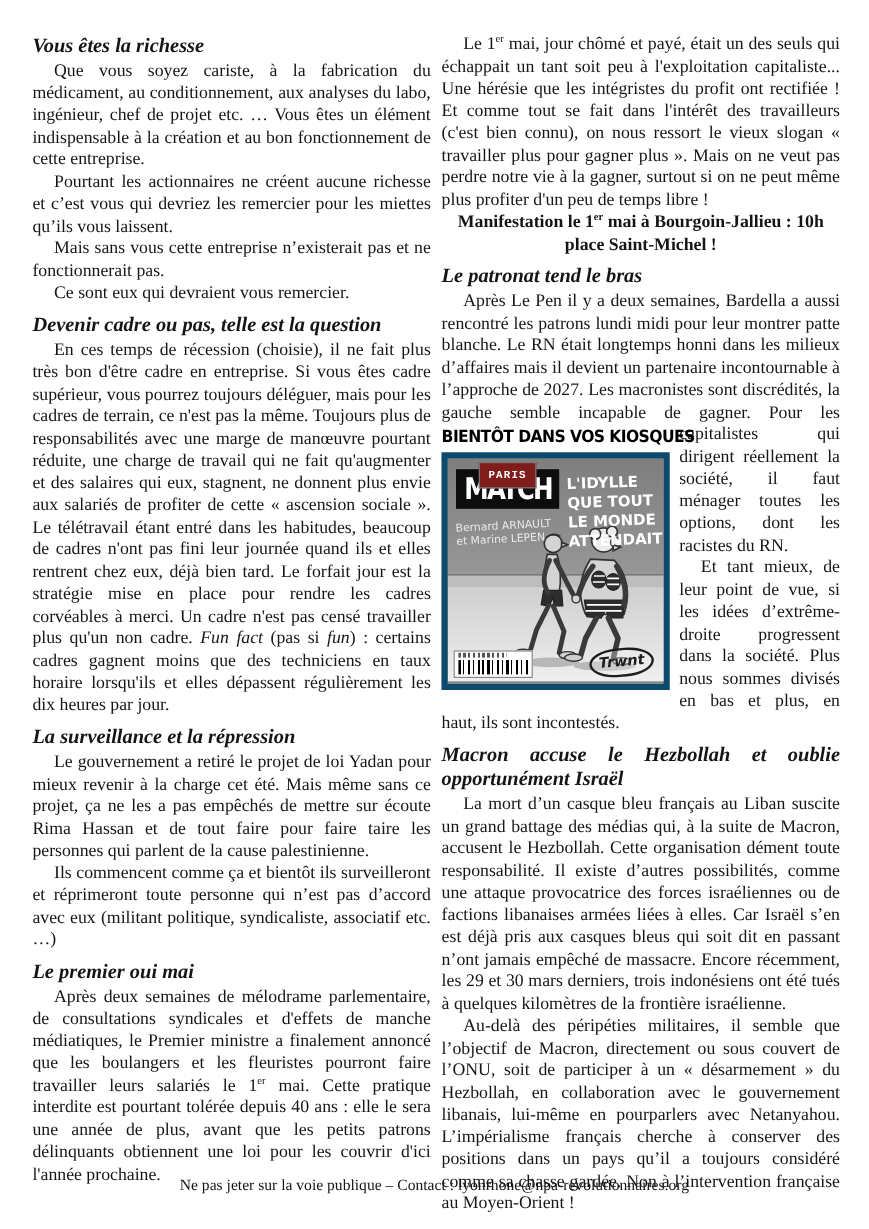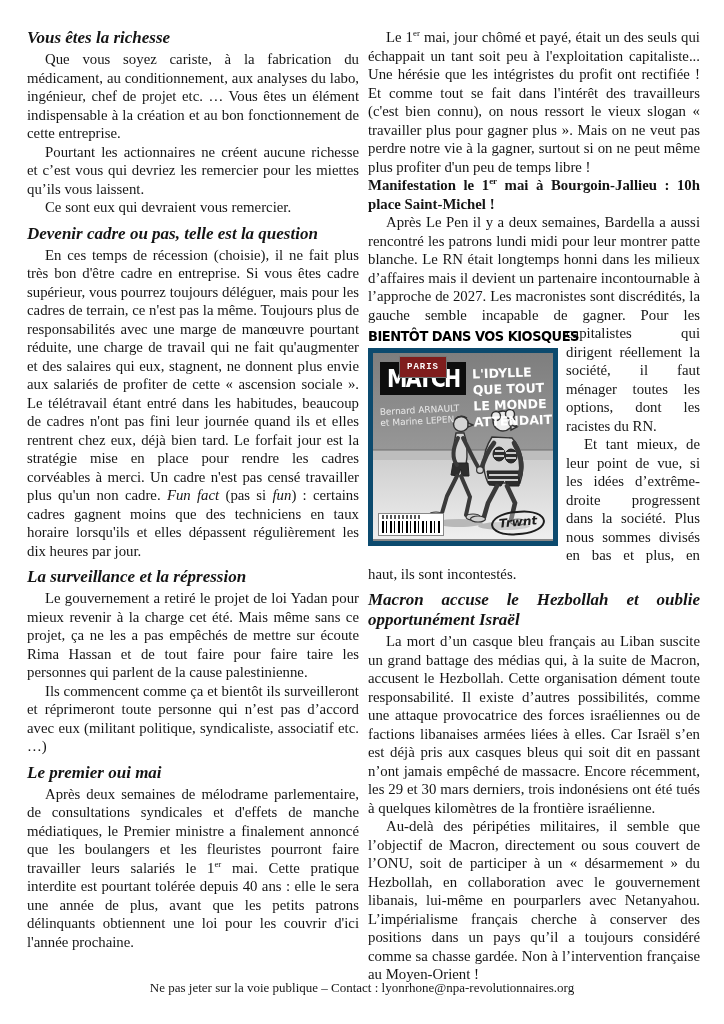--- a/index.html
+++ b/index.html
@@ -10,21 +10,21 @@
   .cols { display:flex; gap:9px; }
   .col  { width:332px; font-size:14.8px; line-height:18.5px; text-align:justify;
           hyphens:auto; -webkit-hyphens:auto; }
   .col p { margin:0; text-indent:18px; }
   h2 { font-size:17px; line-height:20px; font-style:italic; font-weight:bold;
        margin:7px 0 2px 0; text-indent:0; text-align:left; }
   h2.first { margin-top:0; }
   h2.justified { text-align:justify; }
   h2.clear { clear:left; }
   sup { font-size:0.6em; line-height:0; vertical-align:super; }
-  .announce { font-weight:bold; text-indent:0 !important; }
+  .announce { font-weight:bold; text-align:center; text-indent:0 !important; }
 
   
   .float-spacer { float:left; width:0; height:112px; }
   .cartoon { float:left; clear:left; width:190px; margin:3px 8px 1px 0; }
   .kicker { font-family:"DejaVu Sans", sans-serif; font-weight:bold;
             font-size:13px; letter-spacing:-0.5px; white-space:nowrap;
             transform:scaleY(1.08); transform-origin:left bottom;
             color:#000000; margin-bottom:1px; text-align:left; }
   .cover { position:relative; height:188px; border:5px solid #0c4a6e;
            background:#888; overflow:hidden; }
@@ -64,37 +64,39 @@
 </head>
 <body>
 
 <div class="page">
   <div class="cols">
 
     <div class="col">
       <h2 class="first">Vous êtes la richesse</h2>
       <p>Que vous soyez cariste, à la fabrication du médicament, au conditionnement, aux analyses du labo, ingénieur, chef de projet etc. … Vous êtes un élément indispensable à la création et au bon fonctionnement de cette entreprise.</p>
       <p>Pourtant les actionnaires ne créent aucune richesse et c’est vous qui devriez les remercier pour les miettes qu’ils vous laissent.</p>
+      <p>Mais sans vous cette entreprise n’existerait pas et ne fonctionnerait pas.</p>
       <p>Ce sont eux qui devraient vous remercier.</p>
 
       <h2>Devenir cadre ou pas, telle est la question</h2>
       <p>En ces temps de récession (choisie), il ne fait plus très bon d'être cadre en entreprise. Si vous êtes cadre supérieur, vous pourrez toujours déléguer, mais pour les cadres de terrain, ce n'est pas la même. Toujours plus de responsabilités avec une marge de manœuvre pourtant réduite, une charge de travail qui ne fait qu'augmenter et des salaires qui eux, stagnent, ne donnent plus envie aux salariés de profiter de cette « ascension sociale ». Le télétravail étant entré dans les habitudes, beaucoup de cadres n'ont pas fini leur journée quand ils et elles rentrent chez eux, déjà bien tard. Le forfait jour est la stratégie mise en place pour rendre les cadres corvéables à merci. Un cadre n'est pas censé travailler plus qu'un non cadre. <em>Fun fact</em> (pas si <em>fun</em>) : certains cadres gagnent moins que des techniciens en taux horaire lorsqu'ils et elles dépassent régulièrement les dix heures par jour.</p>
 
       <h2>La surveillance et la répression</h2>
       <p>Le gouvernement a retiré le projet de loi Yadan pour mieux revenir à la charge cet été. Mais même sans ce projet, ça ne les a pas empêchés de mettre sur écoute Rima Hassan et de tout faire pour faire taire les personnes qui parlent de la cause palestinienne.</p>
       <p>Ils commencent comme ça et bientôt ils surveilleront et réprimeront toute personne qui n’est pas d’accord avec eux (militant politique, syndicaliste, associatif etc. …)</p>
 
       <h2>Le premier oui mai</h2>
       <p>Après deux semaines de mélodrame parlementaire, de consultations syndicales et d'effets de manche médiatiques, le Premier ministre a finalement annoncé que les boulangers et les fleuristes pourront faire travailler leurs salariés le 1<sup>er</sup> mai. Cette pratique interdite est pourtant tolérée depuis 40 ans : elle le sera une année de plus, avant que les petits patrons délinquants obtiennent une loi pour les couvrir d'ici l'année prochaine.</p>
     </div>
 
     <div class="col">
       <p>Le 1<sup>er</sup> mai, jour chômé et payé, était un des seuls qui échappait un tant soit peu à l'exploitation capitaliste... Une hérésie que les intégristes du profit ont rectifiée ! Et comme tout se fait dans l'intérêt des travailleurs (c'est bien connu), on nous ressort le vieux slogan « travailler plus pour gagner plus ». Mais on ne veut pas perdre notre vie à la gagner, surtout si on ne peut même plus profiter d'un peu de temps libre !</p>
       <p class="announce">Manifestation le 1<sup>er</sup> mai à Bourgoin-Jallieu : 10h place Saint-Michel !</p>
 
+      <h2>Le patronat tend le bras</h2>
 
       <div class="float-spacer"></div>
 
       <div class="cartoon">
         <div class="kicker">BIENTÔT DANS VOS KIOSQUES</div>
         <div class="cover">
           <svg width="188" height="186" viewBox="0 0 188 186">
             <defs>
               <linearGradient id="sky" x1="0" y1="0" x2="0" y2="1">
                 <stop offset="0" stop-color="#7e7e7e"></stop>

